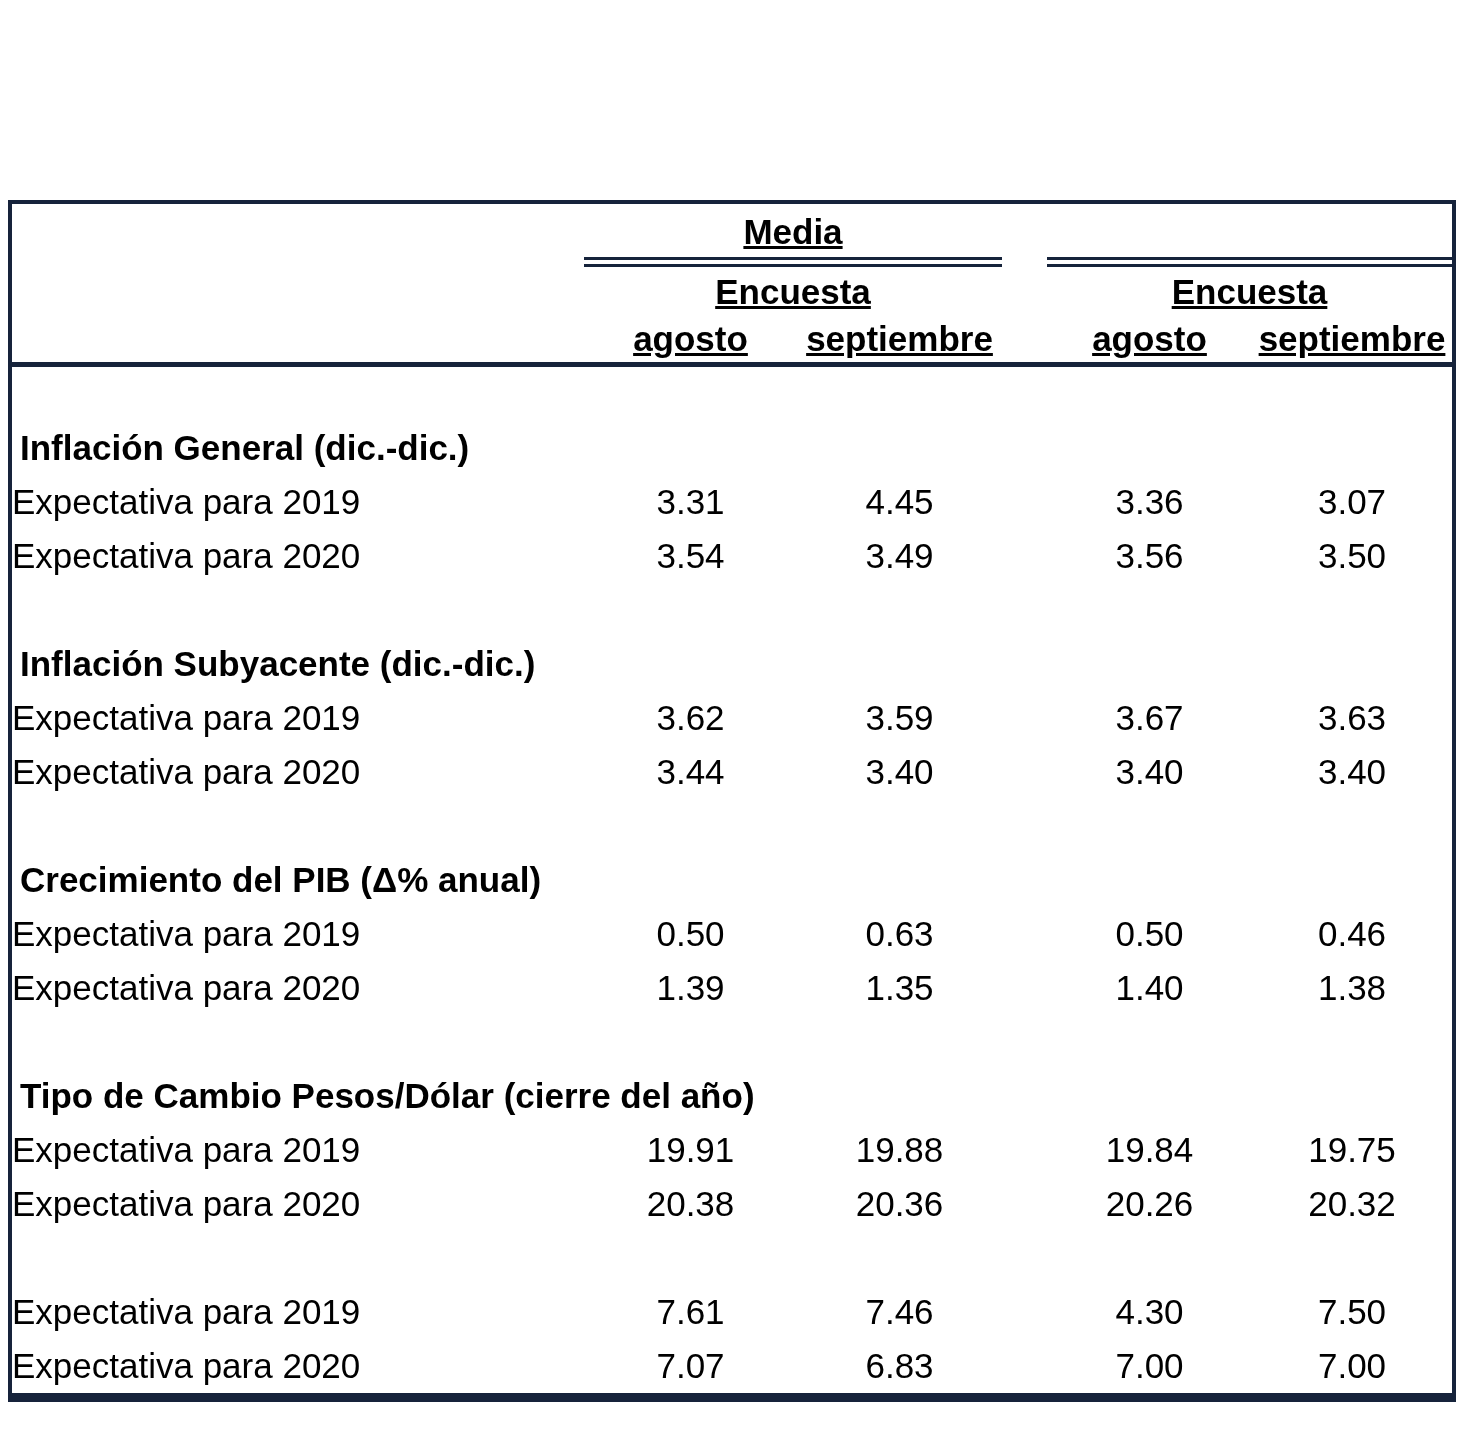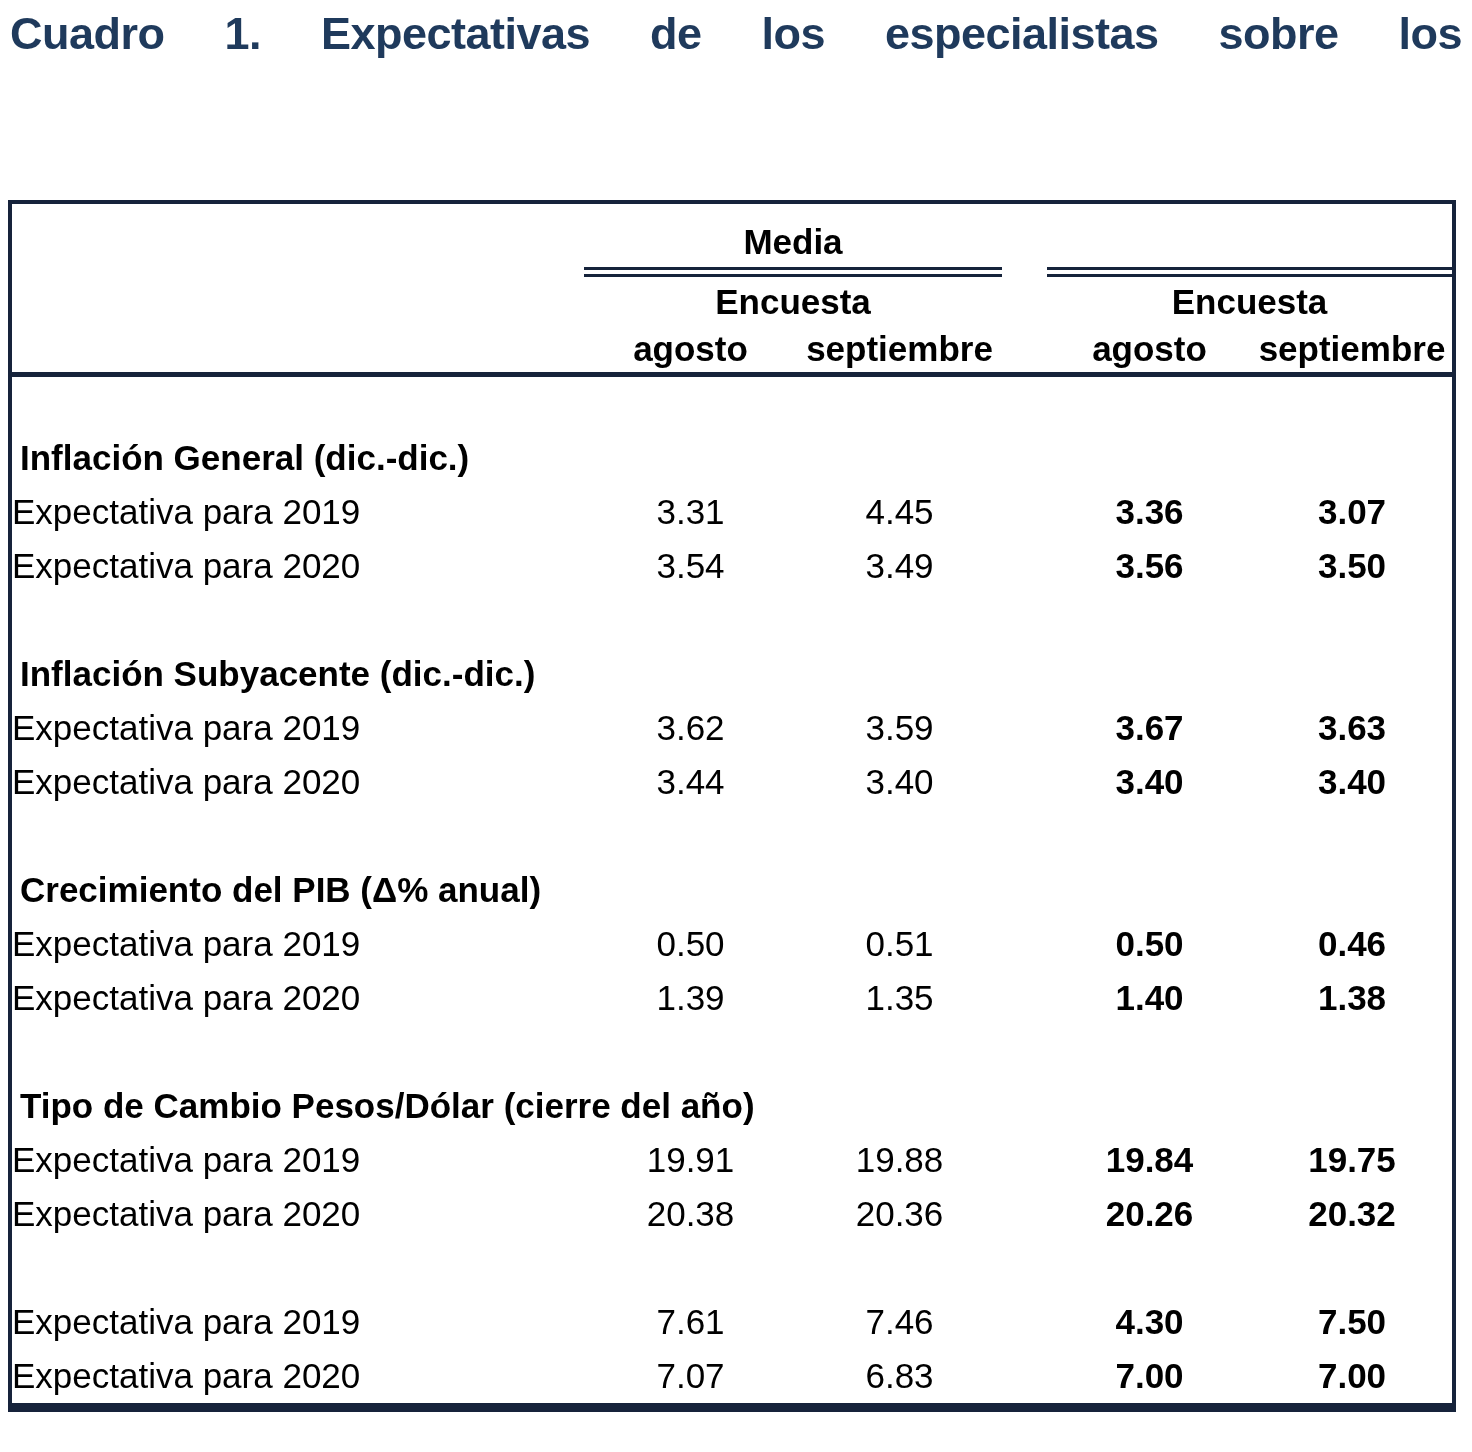--- a/index.html
+++ b/index.html
@@ -41,21 +41,21 @@
     border: 4px solid #16233b;
     border-bottom-width: 9px;
   }
   .hrow, .row {
     display: grid;
     grid-template-columns: 572px 213px 205px 45px 205px 1fr;
     align-items: center;
     font-size: 35px;
   }
   
-  .thead { padding-top: 14px; border-bottom: 5px solid #16233b; }
+  .thead { padding-top: 4px; border-bottom: 5px solid #16233b; text-decoration: underline; }
   .hrow.groups { height: 48px; }
   .hrow.lines  { height: 12px; }
   .hrow.enc    { height: 48px; }
   .hrow.months { height: 46px; }
   .gcell {
     text-align: center;
     font-weight: bold;
   }
   .gcell.media   { grid-column: 2 / 4; }
   .gcell.mediana { grid-column: 5 / 7; }
@@ -77,29 +77,28 @@
     font-weight: bold;
     padding-left: 8px;
     white-space: nowrap;
   }
   .cell.label { white-space: nowrap; }
   .cell.num { text-align: center; }
   .c1 { grid-column: 2; }
   .c2 { grid-column: 3; }
   .c3 { grid-column: 5; }
   .c4 { grid-column: 6; }
-  .cell.mediana { font-weight: bold; }
+  .cell.mediana { font-weight: normal; }
 </style>
 </head>
 <body>
 
 <div class="page">
 
   <div class="title">
-    <div class="title-line1">Cuadro 1. Expectativas de los especialistas sobre los</div>
   </div>
 
   <div class="table-box">
 
     <div class="thead">
       <div class="hrow groups">
         <div class="gcell media">Media</div>
       </div>
       <div class="hrow lines">
         <div class="dline media"></div>
@@ -157,21 +156,21 @@
         <div class="cell num c4 mediana">3.40</div>
       </div>
 
       <div class="row spacer"></div>
       <div class="row sec">
         <div class="sec-label">Crecimiento del PIB (Δ% anual)</div>
       </div>
       <div class="row data">
         <div class="cell label">Expectativa para 2019</div>
         <div class="cell num c1">0.50</div>
-        <div class="cell num c2">0.51</div>
+        <div class="cell num c2">0.63</div>
         <div class="cell num c3 mediana">0.50</div>
         <div class="cell num c4 mediana">0.46</div>
       </div>
       <div class="row data">
         <div class="cell label">Expectativa para 2020</div>
         <div class="cell num c1">1.39</div>
         <div class="cell num c2">1.35</div>
         <div class="cell num c3 mediana">1.40</div>
         <div class="cell num c4 mediana">1.38</div>
       </div>

